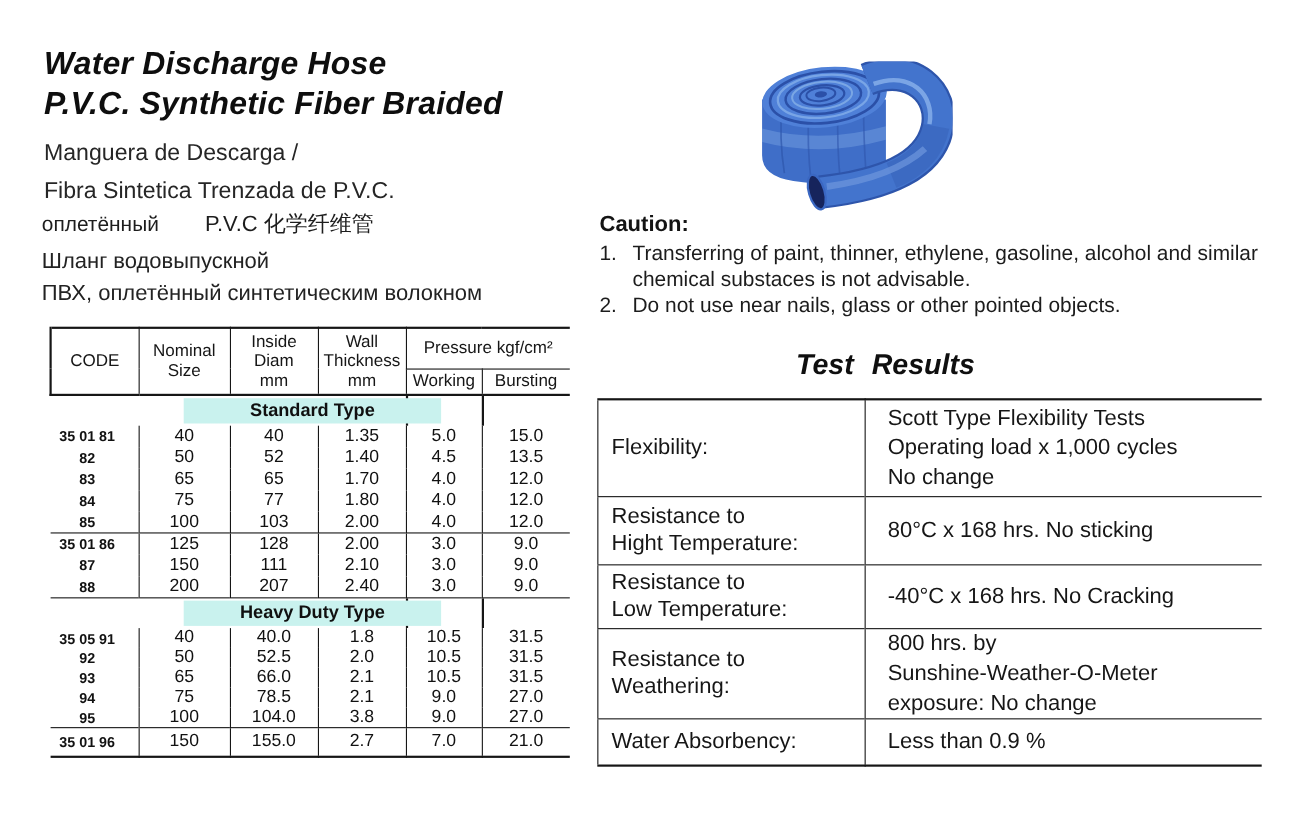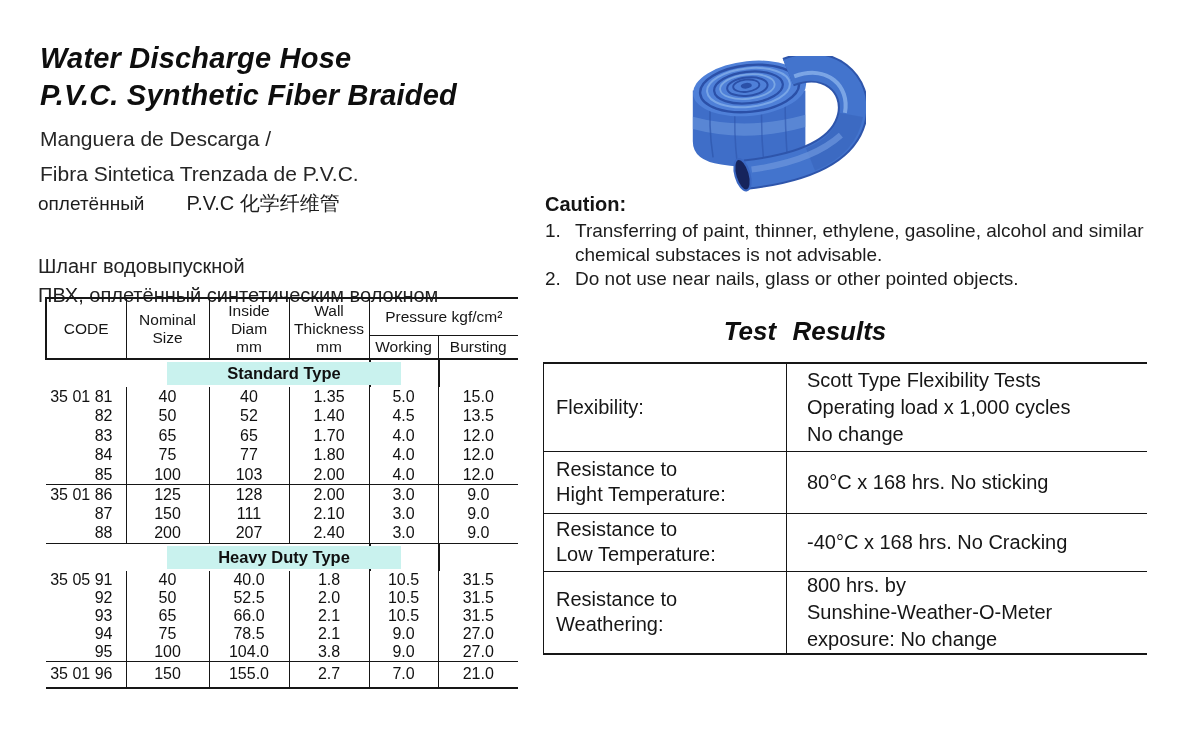--- a/index.html
+++ b/index.html
@@ -12,21 +12,21 @@
 
   
   .product-title{
     left:40px;top:40px;
     font-size:29px;font-weight:bold;font-style:italic;
     line-height:37px;color:#0e0e0e;letter-spacing:.2px;white-space:pre-line;
   }
   .sub-es{left:40px;top:121px;font-size:21px;line-height:35px;color:#262626;white-space:pre-line;}
   .sub-cjk{left:38px;top:190px;font-size:19px;color:#1d1d1d;}
   .sub-cjk .zh{margin-left:42px;font-size:20px;}
-  .sub-ru{left:38px;top:224px;font-size:20px;line-height:29px;color:#222;white-space:pre-line;margin-top:28px;}
+  .sub-ru{left:38px;top:224px;font-size:20px;line-height:29px;color:#222;white-space:pre-line;}
 
   
   .caution{left:545px;top:193px;width:600px;}
   .caution-heading{font-weight:bold;font-size:20px;margin-bottom:3px;color:#141414;}
   .caution-item{display:flex;font-size:19px;line-height:24px;color:#1c1c1c;}
   .caution-item .num{flex:none;width:30px;}
   .caution-item .txt{flex:1;}
 
   
   .spec-wrap{left:45px;top:297px;}
@@ -41,21 +41,21 @@
   table.spec thead tr.h2{height:24px;}
   .th-code{border-left:2px solid #161616;}
   .vl{border-left:1.6px solid #161616;}
   .th-pressure{border-bottom:1.6px solid #161616 !important;}
   table.spec tbody td{
     text-align:center;font-size:16px;vertical-align:middle;
     border-left:1.6px solid #161616;color:#111;
   }
   table.spec tbody td:first-child{border-left:none;}
   table.spec tbody td.cell-code{
-    text-align:right;padding-right:13px;font-weight:normal;font-size:16px;
+    text-align:center;padding-right:13px;font-weight:bold;font-size:13px;
   }
   tr.sep td{border-top:1.6px solid #161616;}
   tr.band-row{height:28px;}
   tr.band-row td{border-left:none !important;position:relative;
     background-image:
       linear-gradient(#c9f2ee,#c9f2ee),
       linear-gradient(#161616,#161616),
       linear-gradient(#161616,#161616);
     background-repeat:no-repeat;
     background-size:234px 23px,2px 100%,2px 100%;
@@ -316,14 +316,18 @@
 Low Temperature:</td>
     <td class="t-value">-40°C x 168 hrs. No Cracking</td>
   </tr>
   <tr class="tr-4">
     <td class="t-label">Resistance to
 Weathering:</td>
     <td class="t-value">800 hrs. by
 Sunshine-Weather-O-Meter
 exposure: No change</td>
   </tr>
+  <tr class="tr-5">
+    <td class="t-label">Water Absorbency:</td>
+    <td class="t-value">Less than 0.9 %</td>
+  </tr>
 </tbody>
   </table>
 
 </body></html>

